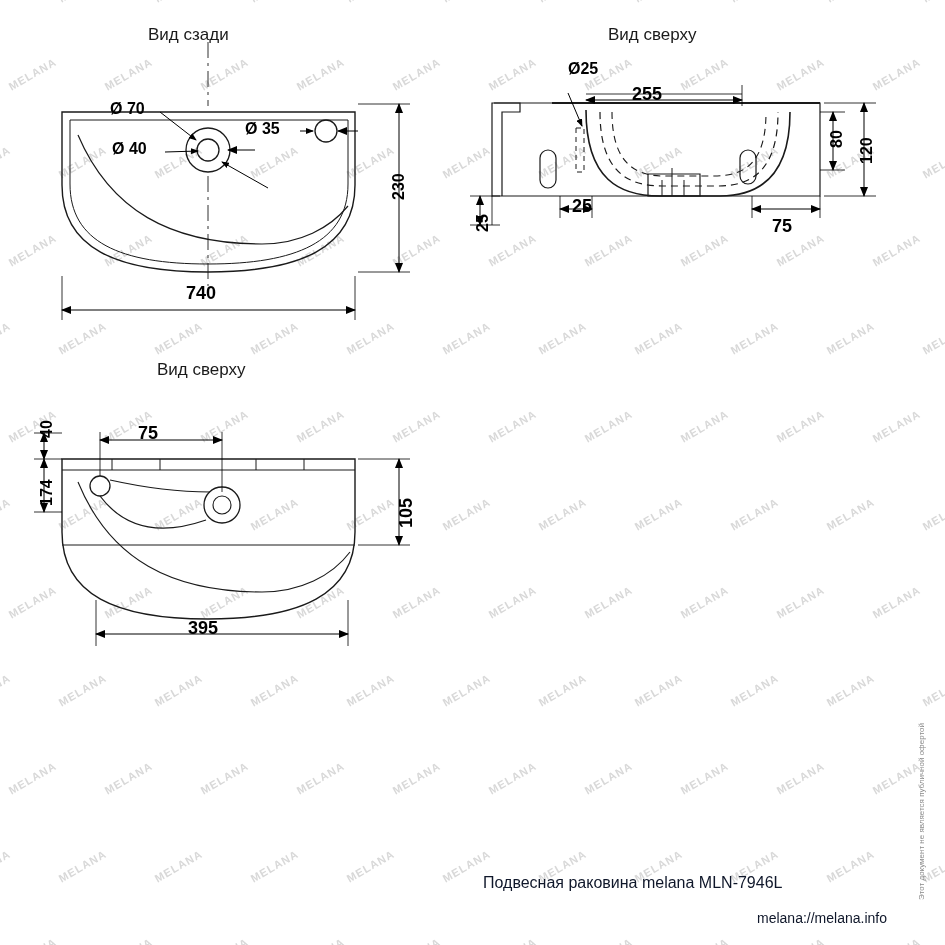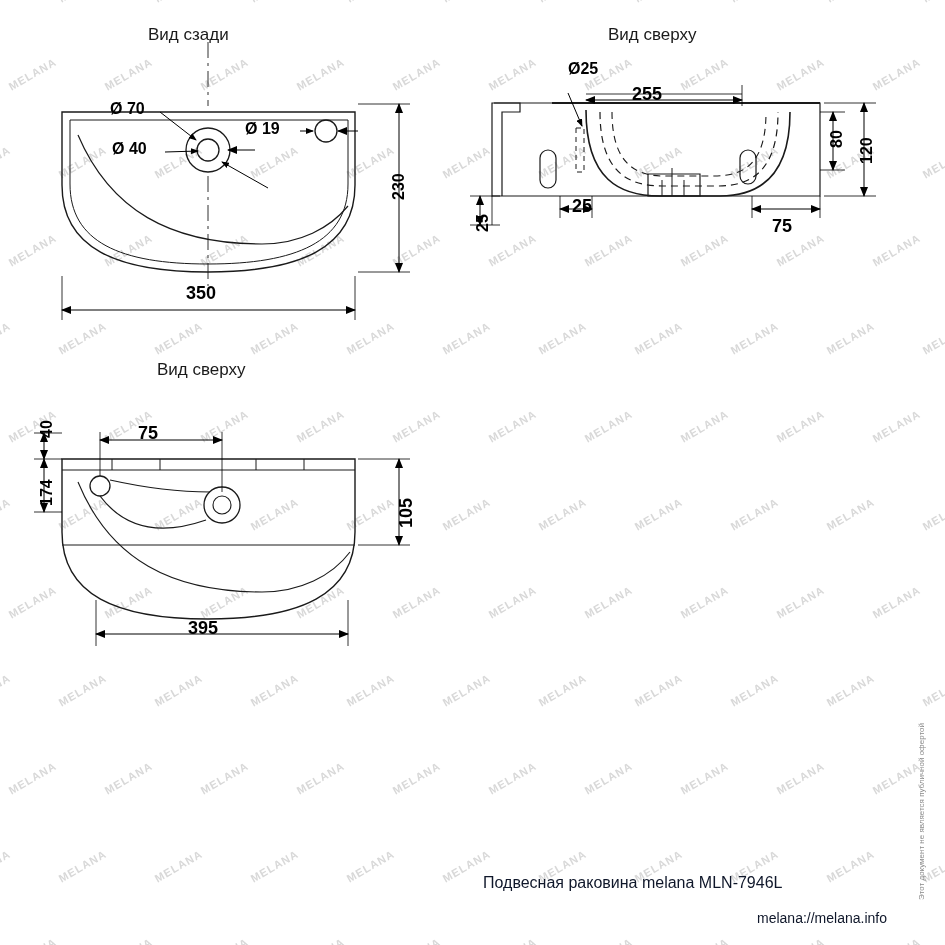--- a/index.html
+++ b/index.html
@@ -361,23 +361,23 @@
       <path d="M348,600 L348,646" stroke-width="0.8"></path>
     </g>
   </svg>
 
   <div class="vtitle" style="left:148px; top:25px;">Вид сзади</div>
   <div class="vtitle" style="left:608px; top:25px;">Вид сверху</div>
   <div class="vtitle" style="left:157px; top:360px;">Вид сверху</div>
 
   <div class="dim" style="left:110px; top:100px;">Ø 70</div>
   <div class="dim" style="left:112px; top:140px;">Ø 40</div>
-  <div class="dim" style="left:245px; top:120px;">Ø 19</div>
+  <div class="dim" style="left:245px; top:120px;">Ø 35</div>
   <div class="dim vert" style="left:390px; top:200px;">230</div>
-  <div class="dim" style="left:186px; top:283px; font-size:18px;">350</div>
+  <div class="dim" style="left:186px; top:283px; font-size:18px;">740</div>
 
   <div class="dim" style="left:568px; top:60px;">Ø25</div>
   <div class="dim" style="left:632px; top:84px; font-size:18px;">255</div>
   <div class="dim vert" style="left:828px; top:148px;">80</div>
   <div class="dim vert" style="left:858px; top:164px;">120</div>
   <div class="dim vert" style="left:474px; top:232px;">25</div>
   <div class="dim" style="left:572px; top:196px; font-size:18px;">25</div>
   <div class="dim" style="left:772px; top:216px; font-size:18px;">75</div>
 
   <div class="dim vert" style="left:38px; top:438px;">40</div>

